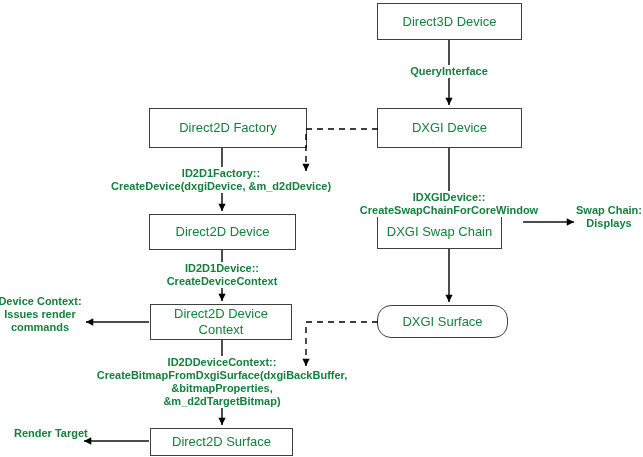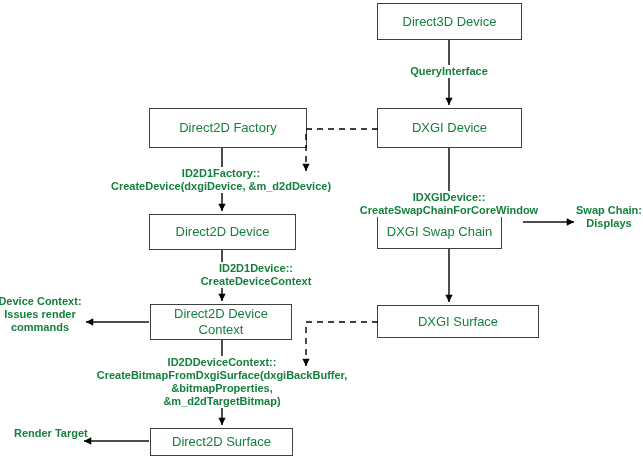--- a/index.html
+++ b/index.html
@@ -43,28 +43,28 @@
   }
   .note.centered{transform:translateX(-50%);text-align:center;}
 
   
   #n-direct3d-device        {left:377px;top:3px;  width:145px;height:37px;}
   #n-dxgi-device            {left:377px;top:108px;width:145px;height:40px;}
   #n-direct2d-factory       {left:149px;top:108px;width:158px;height:40px;}
   #n-direct2d-device        {left:149px;top:214px;width:147px;height:36px;}
   #n-dxgi-swap-chain        {left:377px;top:215px;width:125px;height:34px;}
   #n-direct2d-device-context{left:150px;top:304px;width:142px;height:36px;}
-  #n-dxgi-surface           {left:377px;top:305px;width:162px;height:33px;}
+  #n-dxgi-surface           {left:377px;top:305px;width:131px;height:33px;border-radius:14px;}
   #n-direct2d-bitmap        {left:150px;top:428px;width:143px;height:28px;}
 
   
   #l-query-interface        {left:449px;top:65px;}
   #l-create-device          {left:221px;top:167px;}
   #l-create-swap-chain      {left:449px;top:167px;margin-top:24px;}
-  #l-create-device-context  {left:222px;top:262px;margin-left:34px;}
+  #l-create-device-context  {left:222px;top:262px;}
   #l-get-buffer             {left:449px;top:262px;}
   #l-create-bitmap          {left:222px;top:356px;}
 
   
   #a-swap-chain     {left:609px;top:204px;}
   #a-device-context {left:40px;top:295px;}
   #a-render-target  {left:4px;top:427px;padding-left:10px;}
 </style>
 </head>
 <body>

